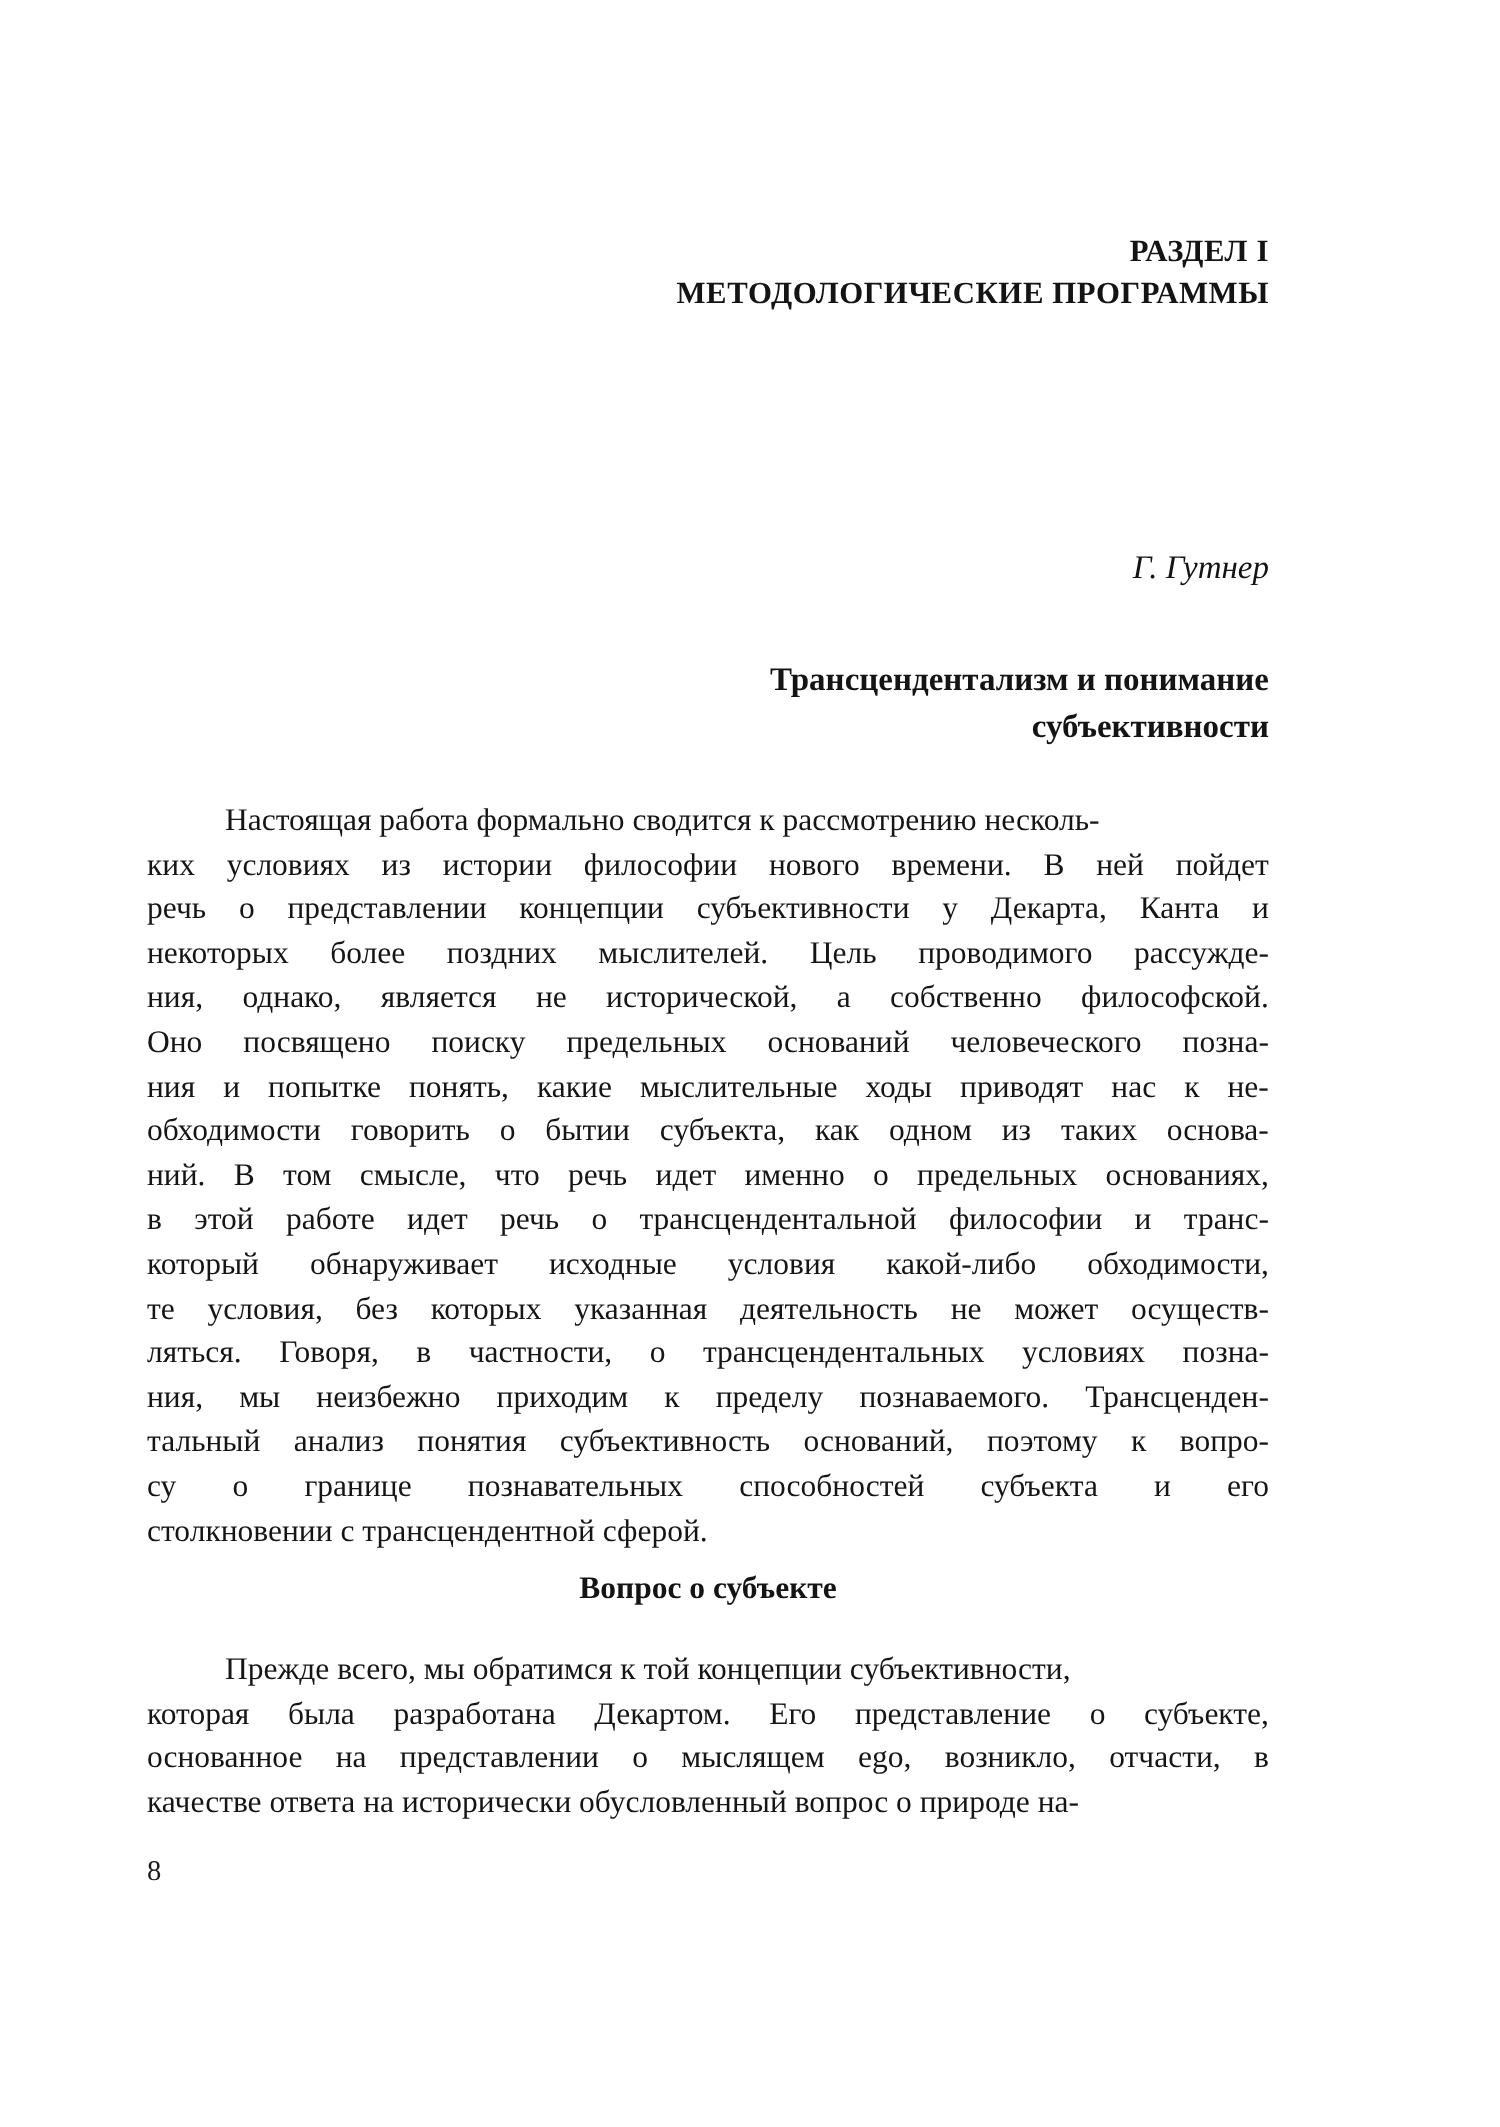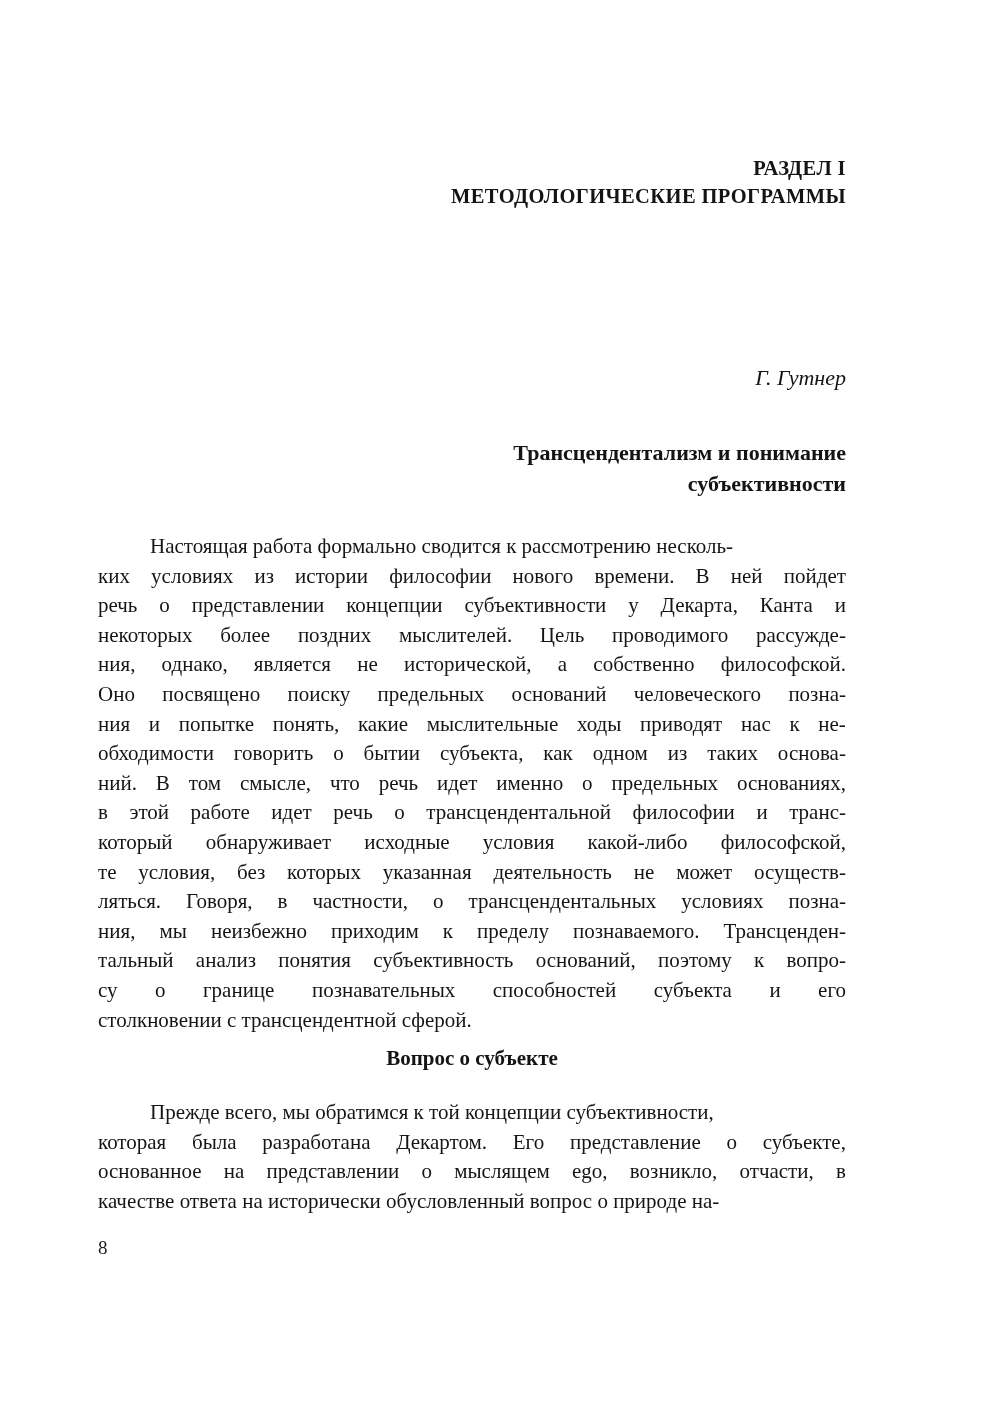--- a/index.html
+++ b/index.html
@@ -239,21 +239,21 @@
         <span class="w">философии</span>
         <span class="w">и</span>
         <span class="w">транс-</span>
       </div>
       <div class="body-line">
         <span class="w">который</span>
         <span class="w">обнаруживает</span>
         <span class="w">исходные</span>
         <span class="w">условия</span>
         <span class="w">какой-либо</span>
-        <span class="w">философской,</span>
+        <span class="w">обходимости,</span>
       </div>
       <div class="body-line">
         <span class="w">те</span>
         <span class="w">условия,</span>
         <span class="w">без</span>
         <span class="w">которых</span>
         <span class="w">указанная</span>
         <span class="w">деятельность</span>
         <span class="w">не</span>
         <span class="w">может</span>

